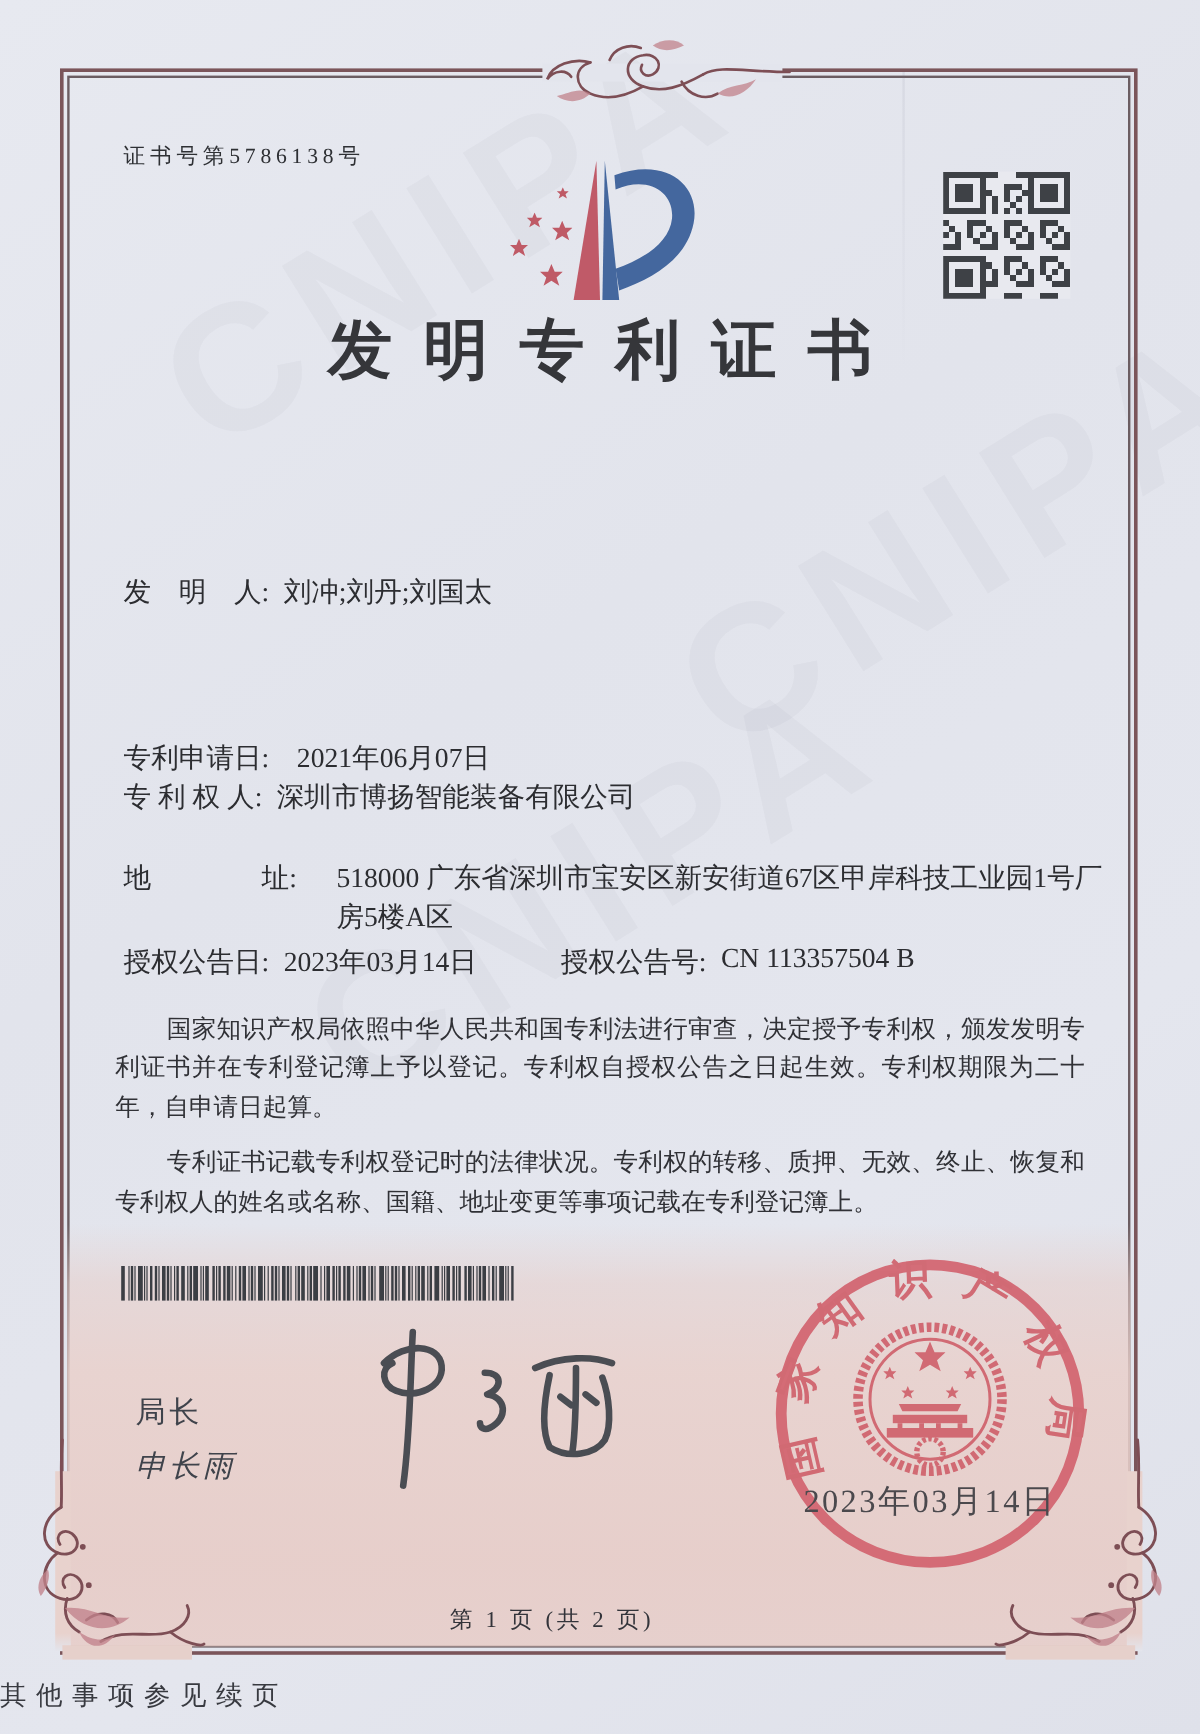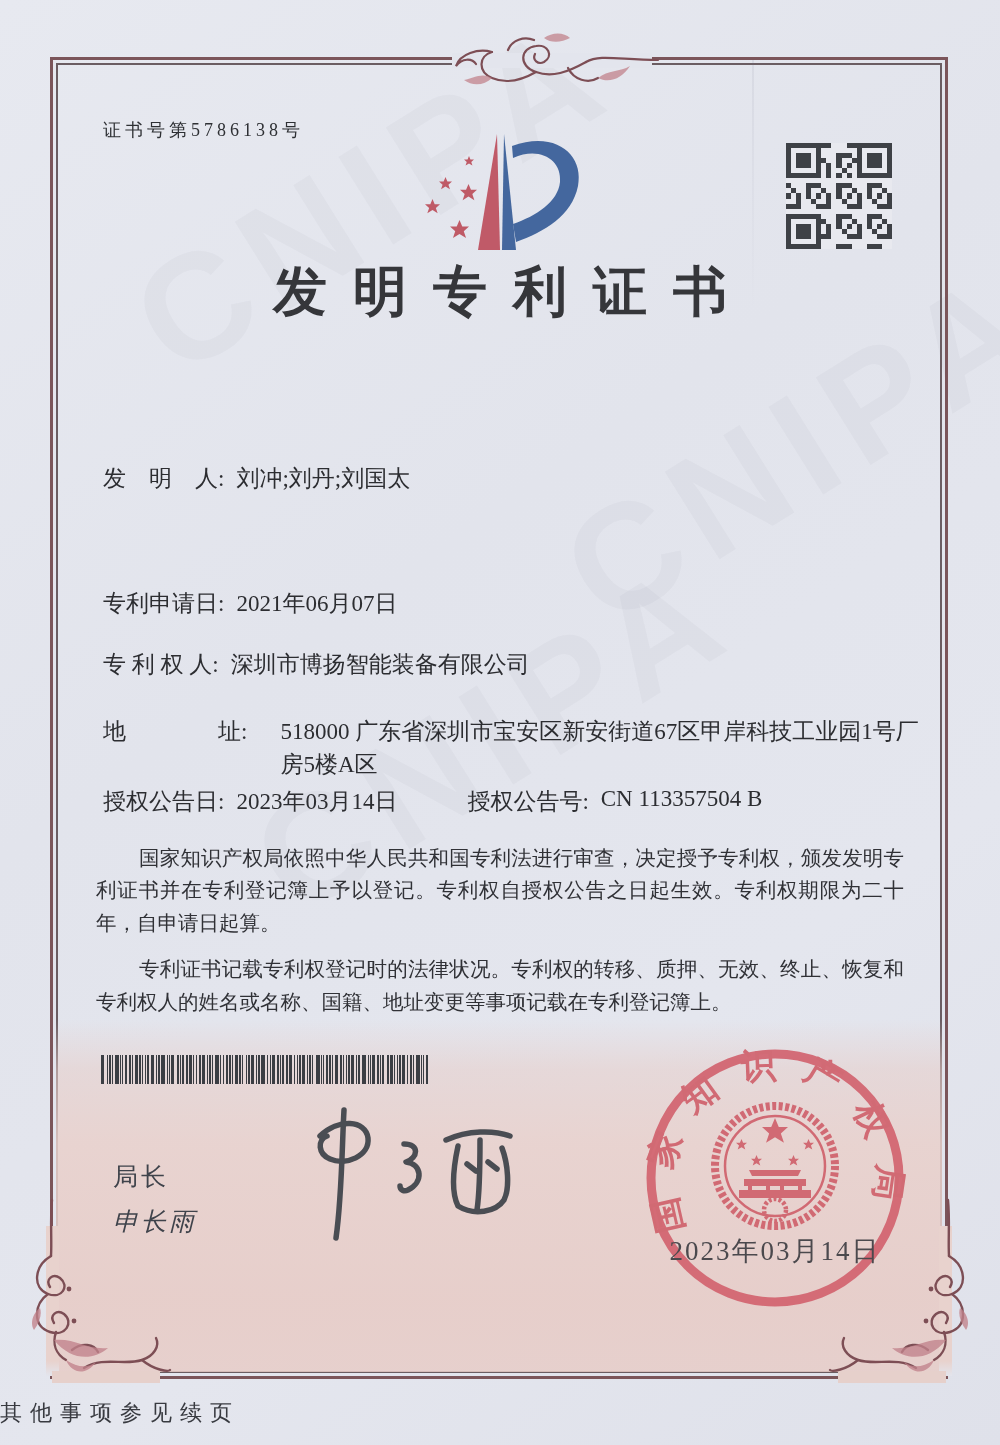--- a/index.html
+++ b/index.html
@@ -263,25 +263,25 @@
       <rect x="14" y="0" width="7" height="7"></rect>
       <rect fill="#e8e9ef" x="15" y="1" width="5" height="5"></rect>
       <rect x="16" y="2" width="3" height="3"></rect>
       <rect x="0" y="14" width="7" height="7"></rect>
       <rect fill="#e8e9ef" x="1" y="15" width="5" height="5"></rect>
       <rect x="2" y="16" width="3" height="3"></rect>
     </svg>
 
   <div class="title">发明专利证书</div>
 
-  <div class="row" style="top:463px;justify-content:center;">
+  <div class="row" style="top:478px;justify-content:center;">
     <span class="label">发　明　人:</span>
     <span class="value">刘冲;刘丹;刘国太</span>
   </div>
-  <div class="row" style="top:588px;">
+  <div class="row" style="top:616px;gap:11px;">
     <span class="label">专利申请日:</span>
     <span class="value">2021年06月07日</span>
   </div>
   <div class="row" style="top:649px;">
     <span class="label">专 利 权 人:</span>
     <span class="value">深圳市博扬智能装备有限公司</span>
   </div>
   <div class="row" style="top:716px;gap:21px;">
     <span class="label">地　　　　址:</span>
     <span class="value wrap">518000 广东省深圳市宝安区新安街道67区甲岸科技工业园1号厂房5楼A区</span>
@@ -442,15 +442,16 @@
           <rect x="-9" y="20" width="4" height="5"></rect>
           <rect x="5" y="20" width="4" height="5"></rect>
           <rect x="23" y="20" width="4" height="5"></rect>
         </g>
         <circle cx="0" cy="44" r="11" fill="none" stroke="#cf5f6a" stroke-width="4.5" stroke-dasharray="3 2"></circle>
       </g>
       <text x="150" y="232" text-anchor="middle" font-size="27" fill="#3b3b40" letter-spacing="2" font-family="Liberation Serif, serif">2023年03月14日</text>
     </g>
   </svg>
 
+  <div class="pagenum">第 1 页 (共 2 页)</div>
   <div class="contnote">其他事项参见续页</div>
 
 </div>
 
 </body></html>

